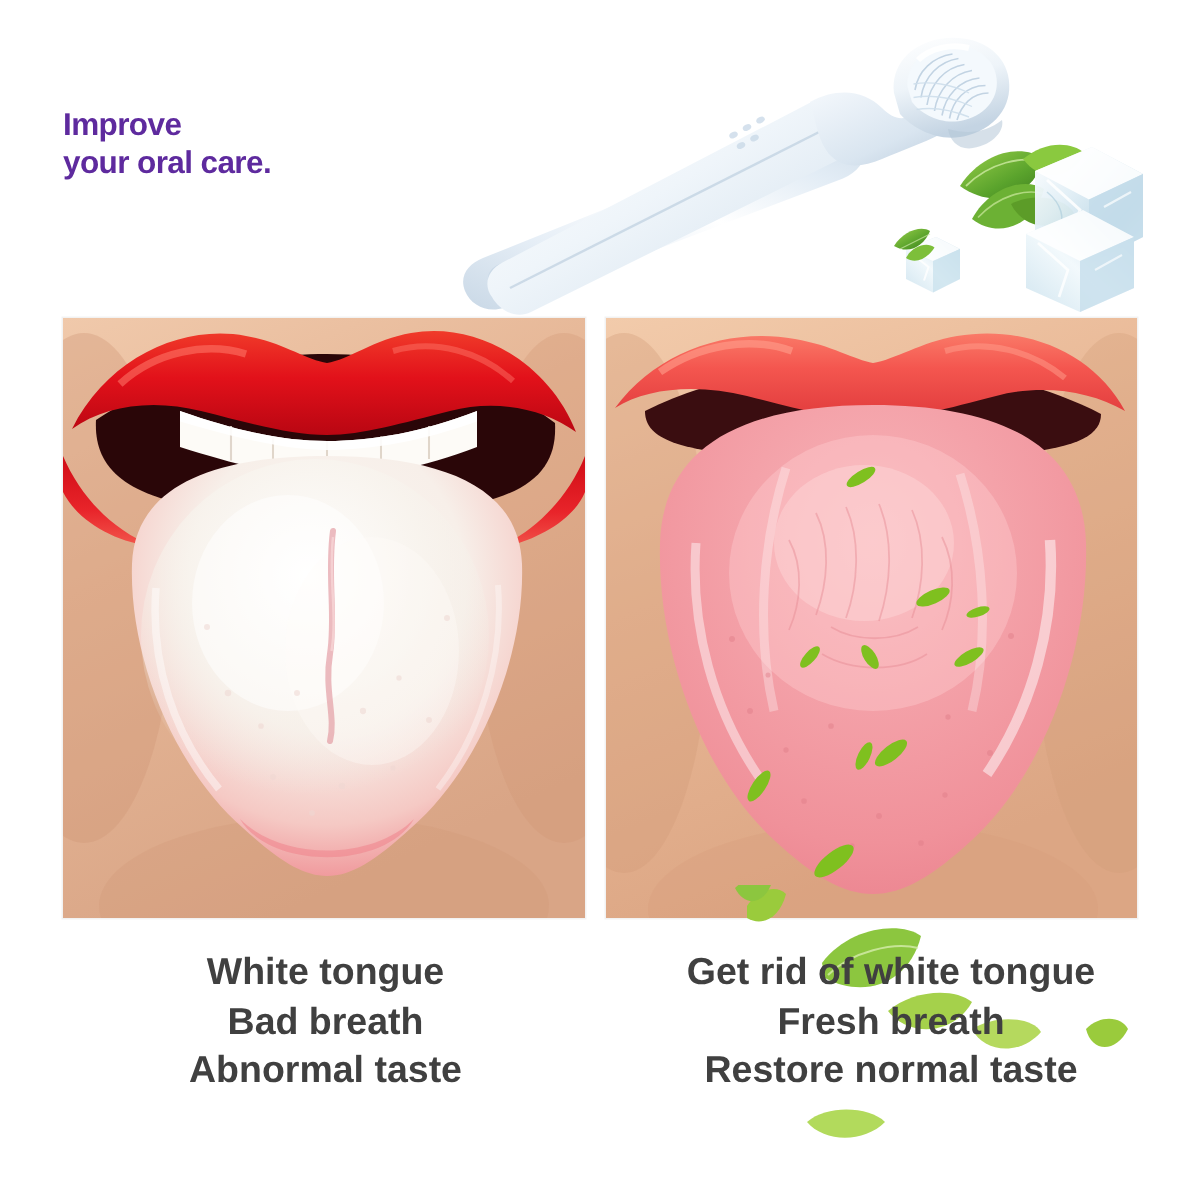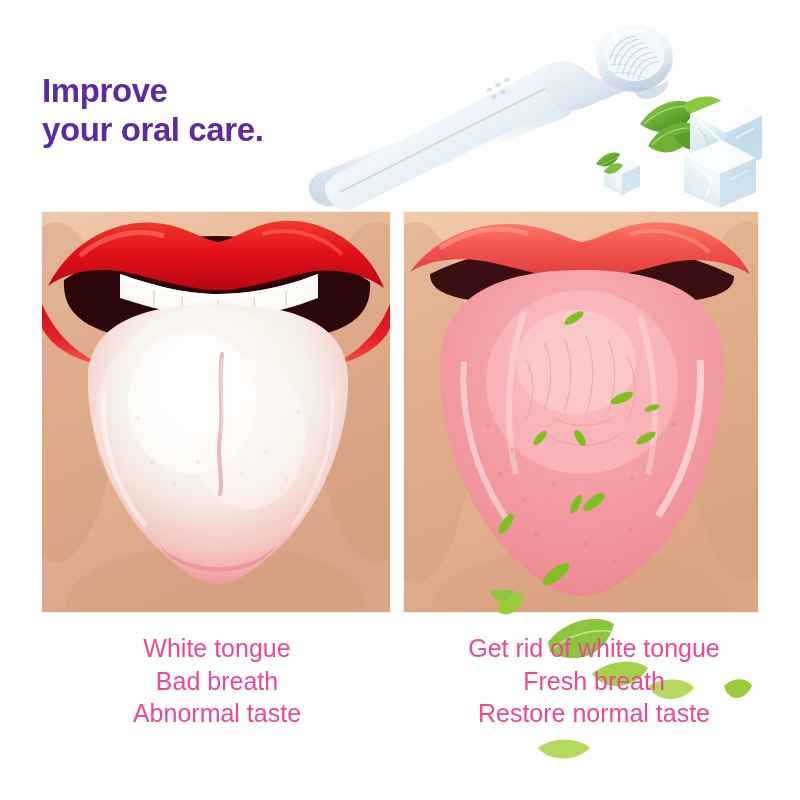--- a/index.html
+++ b/index.html
@@ -2,21 +2,21 @@
 <html><head>
 <meta charset="utf-8">
 <style>
   html,body{margin:0;padding:0;background:#fff;}
   body{width:800px;height:800px;overflow:hidden;font-family:"Liberation Sans",sans-serif;}
   #stage{position:relative;width:800px;height:800px;background:#ffffff;overflow:hidden;}
 
   
   #headline{
     position:absolute;left:42px;top:72px;
-    font-size:33px;line-height:1.17;font-weight:700;
+    font-size:21px;line-height:1.17;font-weight:700;
     color:#5e2a9e;letter-spacing:-0.4px;white-space:pre-line;
     z-index:40;
   }
 
   
   #product{position:absolute;left:296px;top:16px;width:380px;height:200px;z-index:35;}
   #product svg{display:block;width:100%;height:100%;}
 
   
   #icecubes{position:absolute;left:578px;top:88px;width:200px;height:120px;z-index:34;}
@@ -28,21 +28,21 @@
     box-shadow:0 0 0 1px rgba(0,0,0,.05);
     z-index:20;
   }
   #photo-left{left:42px;top:212px;width:348px;height:400px;}
   #photo-right{left:404px;top:212px;width:354px;height:400px;}
   .photo svg{display:block;width:100%;height:100%;}
 
   
   .caption{
     position:absolute;
-    color:#ec4899;font-weight:400;text-align:center;
+    color:#404040;font-weight:700;text-align:center;
     line-height:1.30;white-space:pre-line;
     z-index:45;
   }
   #caption-left{left:22px;top:632px;width:390px;font-size:25px;}
   #caption-right{left:394px;top:632px;width:400px;font-size:25px;text-align:center;}
 
   
   #leaf-layer{position:absolute;left:0;top:590px;width:800px;height:210px;z-index:30;}
   #leaf-layer svg{display:block;width:100%;height:100%;}
 </style>

